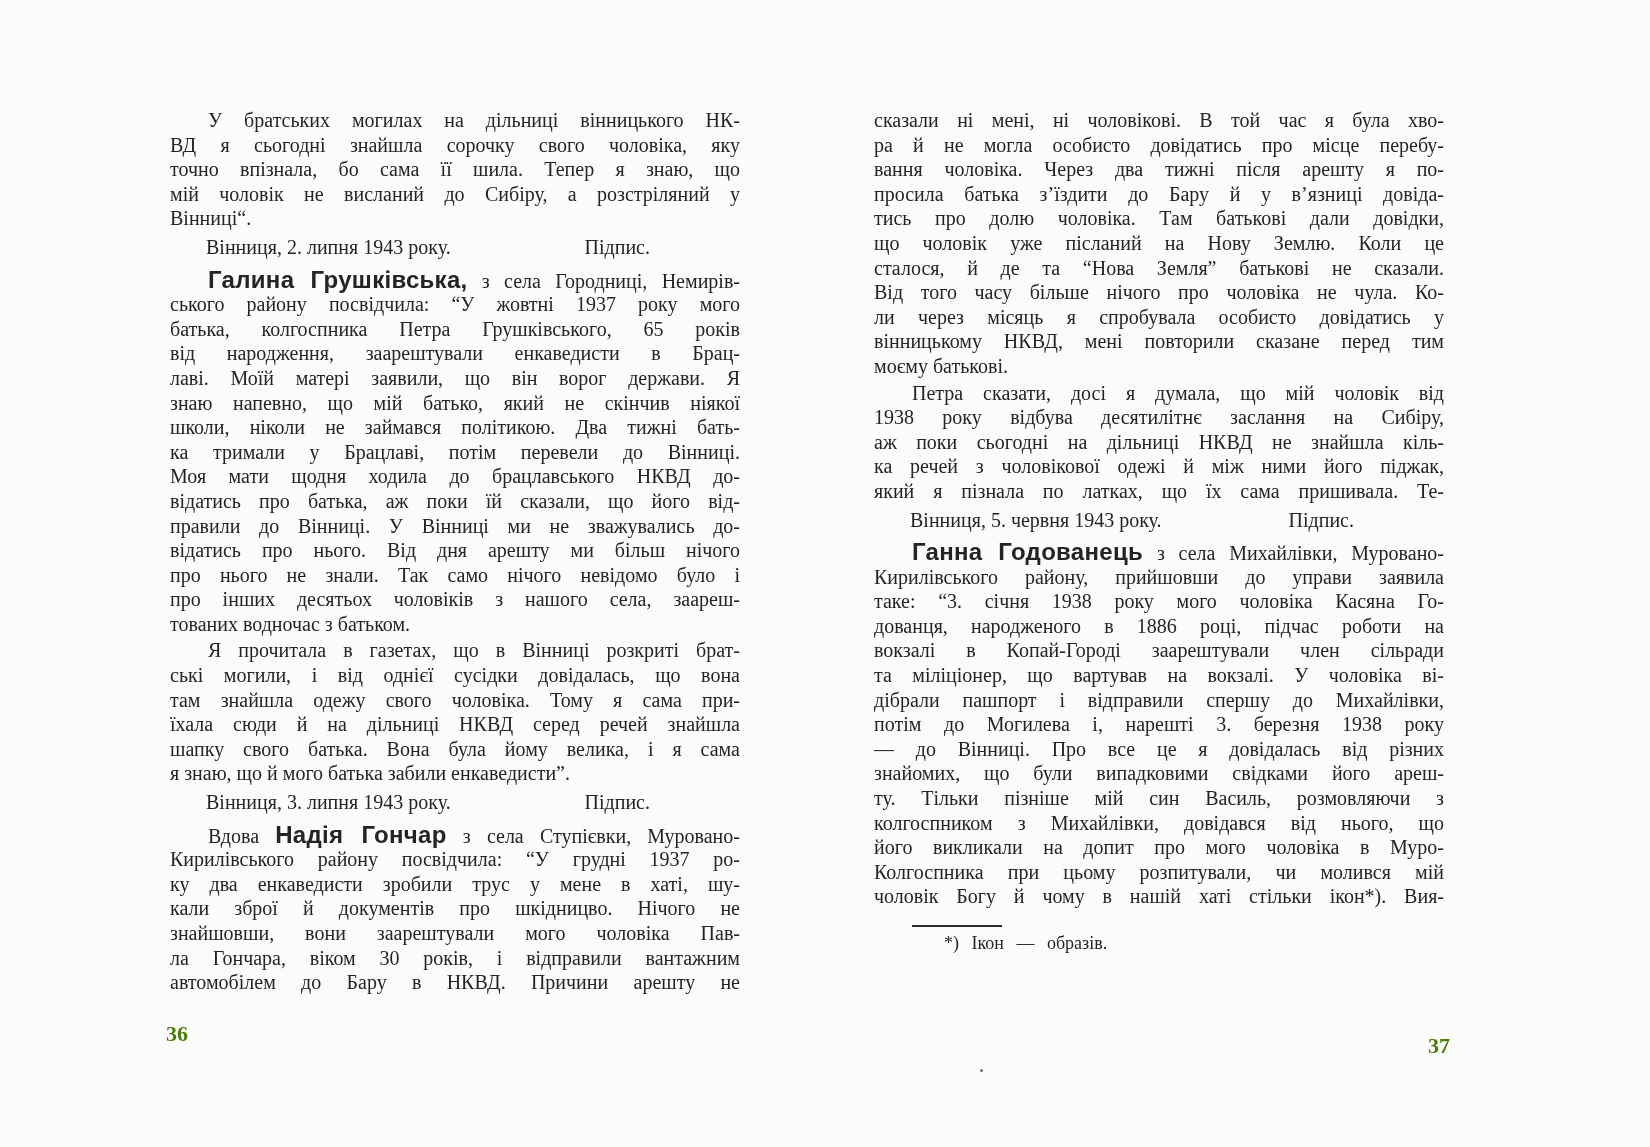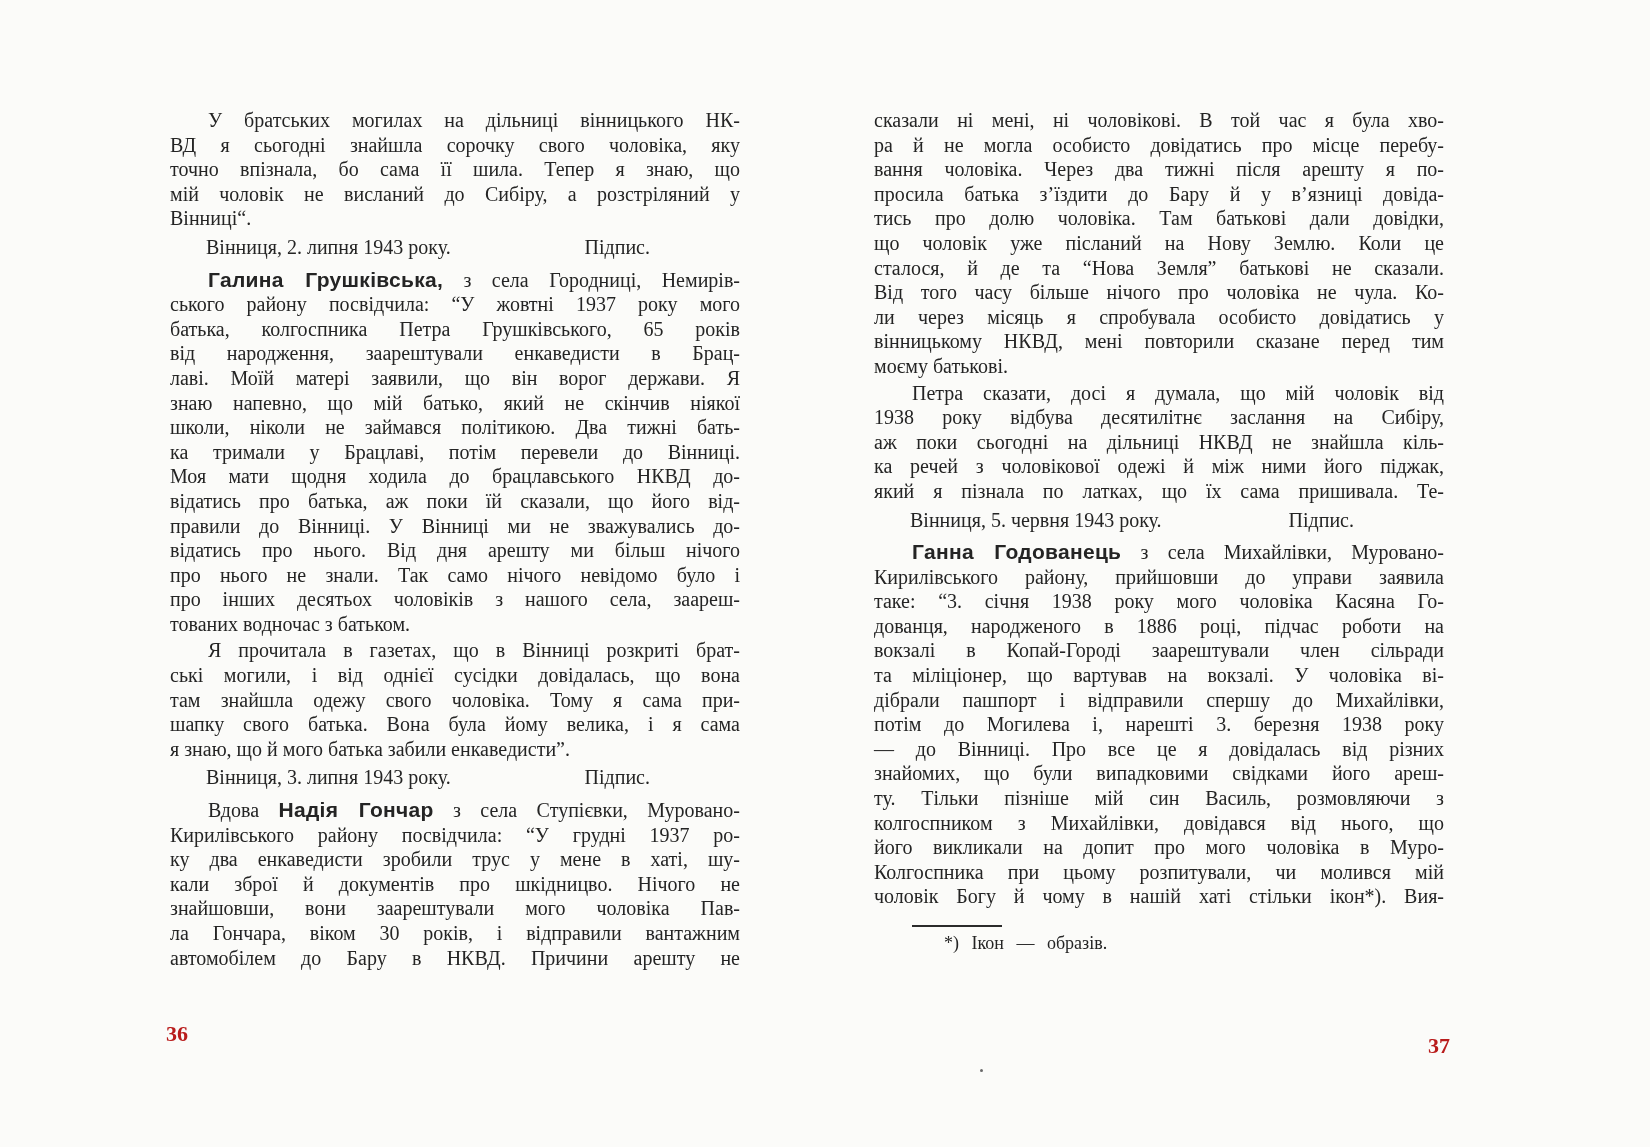--- a/index.html
+++ b/index.html
@@ -27,21 +27,21 @@
     text-align:justify;
     text-align-last:justify;
     text-justify:inter-word;
     overflow:visible;
   }
   .line.first{padding-left:38px;}
   .line.end{text-align-last:left;}
   b.name{
     font-family:"Liberation Sans", sans-serif;
     font-weight:700;
-    font-size:21px;
+    font-size:24px;
     letter-spacing:.3px;
   }
   .dateline{
     display:flex;
     justify-content:space-between;
     padding-left:38px;
     padding-right:92px;
     font-size:20px;
     line-height:24.6px;
     margin:4px 0 8px 0;
@@ -58,21 +58,21 @@
     padding-left:72px;
     font-size:18px;
     line-height:22px;
     word-spacing:8px;
   }
   .pgnum{
     position:absolute;
     font-weight:700;
     font-size:22px;
     font-family:"Liberation Serif", serif;
-    color:#b91c1c;
+    color:#4d7c0f;
   }
   #pg-left{left:166px;top:1021px;}
   #pg-right{left:1428px;top:1033px;}
   .speck{
     position:absolute;
     left:980px;top:1069px;
     width:3px;height:3px;
     background:#6a6a6a;
     border-radius:50%;
   }
@@ -107,20 +107,21 @@
         <div class="line">правили до Вінниці. У Вінниці ми не зважувались до-</div>
         <div class="line">відатись про нього. Від дня арешту ми більш нічого</div>
         <div class="line">про нього не знали. Так само нічого невідомо було і</div>
         <div class="line">про інших десятьох чоловіків з нашого села, заареш-</div>
         <div class="line end">тованих водночас з батьком.</div>
       </div>
       <div class="para">
         <div class="line first">Я прочитала в газетах, що в Вінниці розкриті брат-</div>
         <div class="line">ські могили, і від однієї сусідки довідалась, що вона</div>
         <div class="line">там знайшла одежу свого чоловіка. Тому я сама при-</div>
+        <div class="line">їхала сюди й на дільниці НКВД серед речей знайшла</div>
         <div class="line">шапку свого батька. Вона була йому велика, і я сама</div>
         <div class="line end">я знаю, що й мого батька забили енкаведисти”.</div>
       </div>
       <div class="dateline">
         <span>Вінниця, 3. липня 1943 року.</span>
         <span>Підпис.</span>
       </div>
       <div class="para">
         <div class="line first">Вдова <b class="name">Надія Гончар</b> з села Ступієвки, Муровано-</div>
         <div class="line">Кирилівського району посвідчила: “У грудні 1937 ро-</div>

